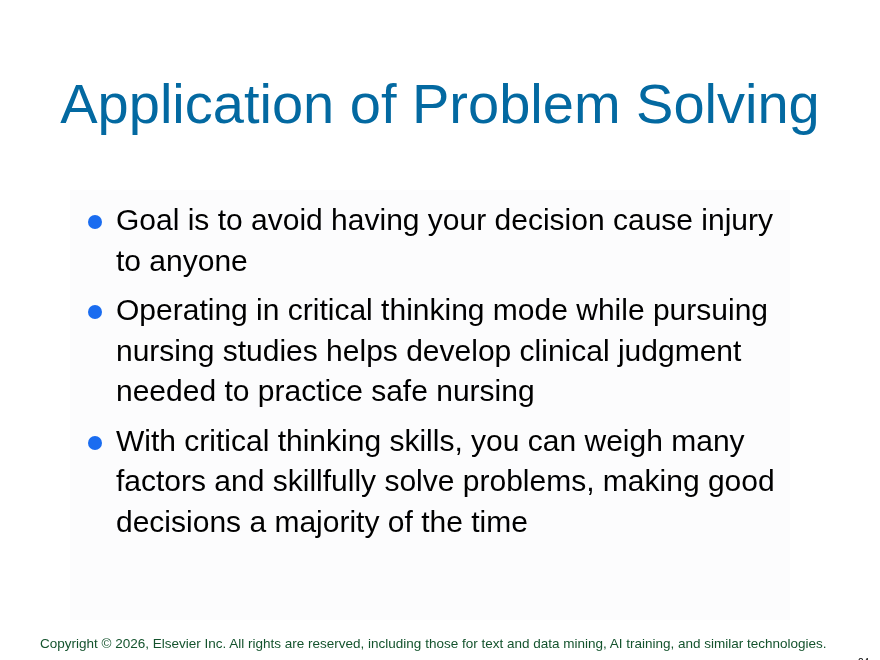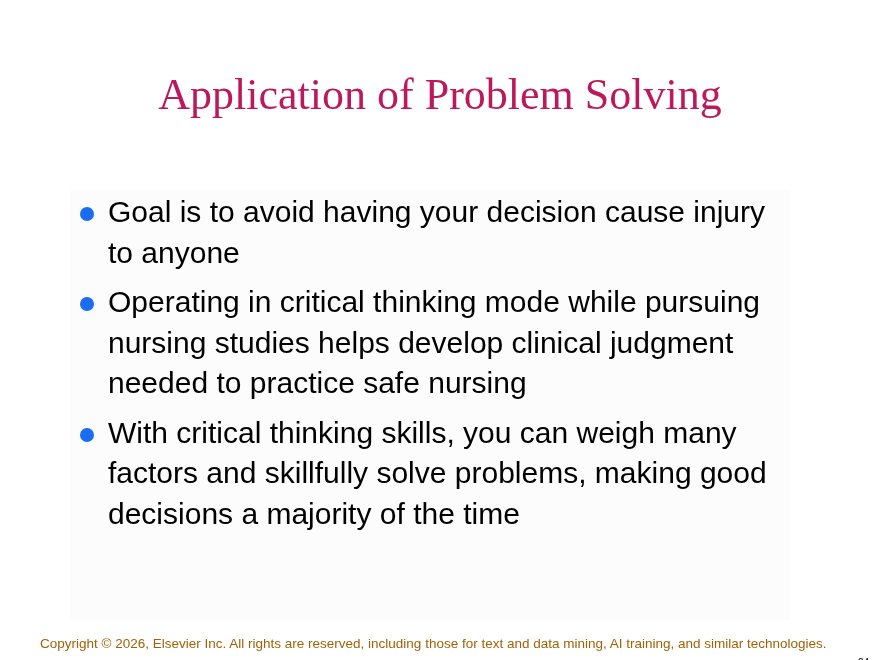--- a/index.html
+++ b/index.html
@@ -28,33 +28,32 @@
       width: 720px;
       height: 430px;
       background: #fcfcfd;
     }
     .title {
       position: absolute;
       left: 0;
       top: 38px;
       width: 880px;
       text-align: center;
-      font-size: 44px;
+      font-size: 56px;
       line-height: 55px;
       font-weight: normal;
-      color: #be185d;
-      font-family: Liberation Serif, serif;
+      color: #0369a1;
     }
     .title span { display: block; }
     .bullets {
       position: absolute;
       left: 76px;
       top: 192px;
       width: 720px;
-      margin: 0;
+      margin: 8px;
       padding: 0;
       list-style: none;
     }
     .bullet-item {
       position: relative;
       padding-left: 32px;
       font-size: 30px;
       line-height: 40.5px;
       margin-bottom: 9px;
       color: #000000;
@@ -66,21 +65,21 @@
       width: 14px;
       height: 14px;
       border-radius: 50%;
       background: #1a6cf0;
     }
     .footer {
       position: absolute;
       left: 40px;
       top: 636px;
       font-size: 13.5px;
-      color: #a16207;
+      color: #14532d;
       white-space: nowrap;
     }
     .page-number {
       position: absolute;
       left: 858px;
       top: 634px;
       font-size: 10px;
       color: #000000;
       margin-top: 23px;
     }

